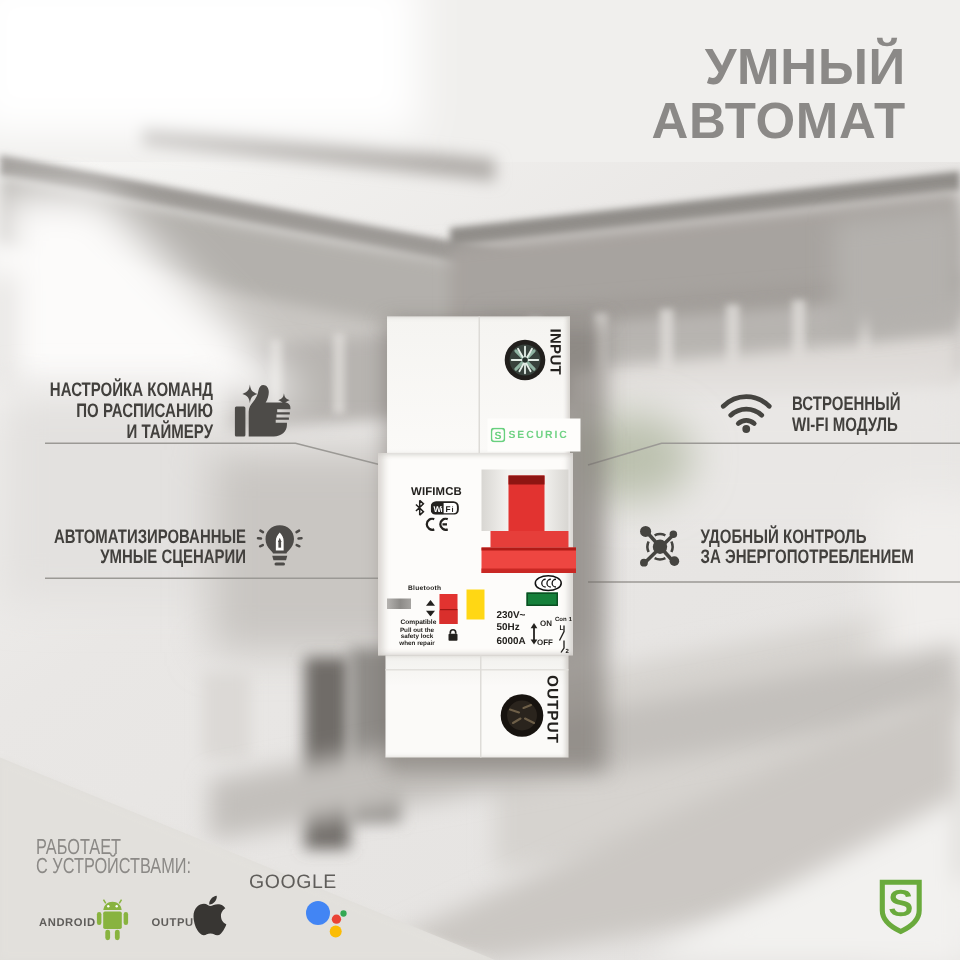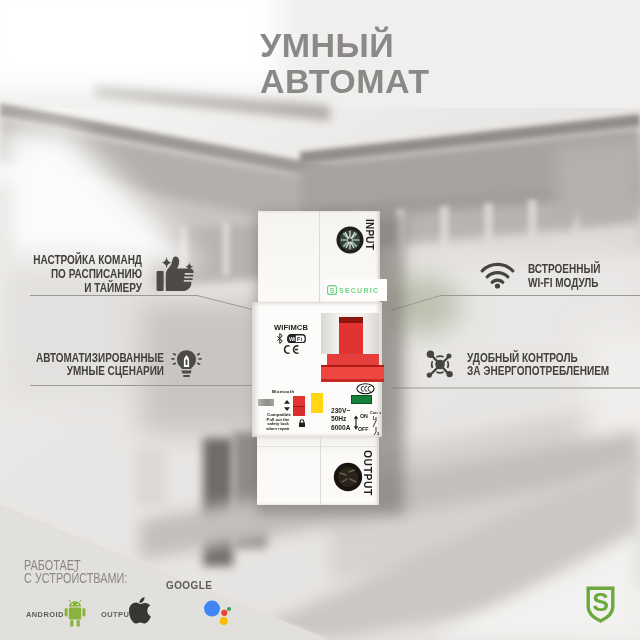--- a/index.html
+++ b/index.html
@@ -92,21 +92,21 @@
 
   <polygon points="230,640 640,455 640,585 330,640" fill="#cbc7c3" filter="url(#b8)"></polygon>
 
   <polygon points="430,640 640,530 640,640" fill="#f2f1ef" filter="url(#b8)"></polygon>
 
   <polygon points="0,505 330,640 0,640" fill="#e0deda"></polygon>
 
   <polygon points="0,505 330,640 0,640" fill="#e4e2de" opacity="0.65" filter="url(#b2)"></polygon>
 </svg>
 
-<div style="left:260px;top:28px;width:344px;height:80px;
+<div style="left:260px;top:28px;width:344px;height:80px;text-align:right;
   font-size:34px;line-height:35.5px;font-weight:bold;color:#8b8987;letter-spacing:0.5px;transform:rotate(0.02deg);">УМНЫЙ<br>АВТОМАТ</div>
 
 <div style="left:-8px;top:253px;width:150px;text-align:right;font-size:13px;line-height:13.8px;font-weight:bold;color:#42403d;transform:scaleX(0.77);transform-origin:100% 0;">НАСТРОЙКА КОМАНД<br>ПО РАСПИСАНИЮ<br>И ТАЙМЕРУ</div>
 
 <svg style="left:0;top:290px" width="270" height="26" viewBox="0 0 270 26">
       <polyline points="30,5.5 197,5.5 258,21" fill="none" stroke="#9b9995" stroke-width="1"></polyline>
     </svg>
 
 <svg style="left:154px;top:252px" width="42" height="40" viewBox="0 0 42 40">
   <g fill="#4d4b48">
@@ -203,21 +203,21 @@
 
 <div style="left:101px;top:610px;font-size:7.5px;font-weight:bold;color:#5f5d5a;letter-spacing:0.4px;transform:scaleX(0.998);transform-origin:0 0;">OUTPUT</div>
 
 <svg style="left:128px;top:596px" width="24" height="30" viewBox="0 0 24 30">
   <g fill="#383633">
     <path d="M16.5,1.2 c0.2,1.5 -0.4,2.9 -1.3,4 c-0.9,1.1 -2.3,1.9 -3.7,1.8 c-0.2,-1.4 0.5,-2.9 1.3,-3.8 C13.7,2.1 15.2,1.3 16.5,1.2 Z"></path>
     <path d="M12.2,8 c1.3,0 2.9,-1.1 5,-1.1 c0.9,0 3.4,0.2 5,2.6 c-0.1,0.1 -3,1.8 -2.9,5.2 c0,4.1 3.5,5.5 3.6,5.5 c0,0.1 -0.6,2 -1.9,3.9 c-1.1,1.7 -2.3,3.4 -4.2,3.4 c-1.8,0 -2.4,-1.1 -4.5,-1.1 c-2.1,0 -2.8,1.1 -4.5,1.1 c-1.8,0 -3.1,-1.8 -4.3,-3.5 C2.1,21.9 1,18.3 1,14.9 c0,-5.5 3.6,-8.4 7,-8.4 C9.9,6.5 11.3,8 12.2,8 Z"></path>
   </g>
 </svg>
 
-<div style="left:166px;top:580px;font-size:10px;font-weight:bold;color:#5f5d5a;letter-spacing:0.4px;transform:scaleX(0.998);transform-origin:0 0;">GOOGLE</div>
+<div style="left:166px;top:580px;font-size:13px;font-weight:normal;color:#5f5d5a;letter-spacing:0.4px;transform:scaleX(0.998);transform-origin:0 0;">GOOGLE</div>
 
 <svg style="left:202px;top:596px" width="32" height="32" viewBox="0 0 32 32">
   <circle cx="10" cy="12.6" r="8" fill="#4285f4"></circle>
   <circle cx="27" cy="13" r="2.1" fill="#34a853"></circle>
   <circle cx="22.3" cy="16.8" r="3.1" fill="#ea4335"></circle>
   <circle cx="21.8" cy="25" r="4" fill="#fbbc05"></circle>
 </svg>
 
 <svg style="left:585px;top:585px;transform:translateZ(0)" width="31" height="39" viewBox="0 0 31 39">
   <path d="M3.2,3.2 L27.8,3.2 L27.8,22 C27.8,28 23,32.5 15.5,36 C8,32.5 3.2,28 3.2,22 Z" fill="none" stroke="#6aaa3c" stroke-width="3.4"></path>

